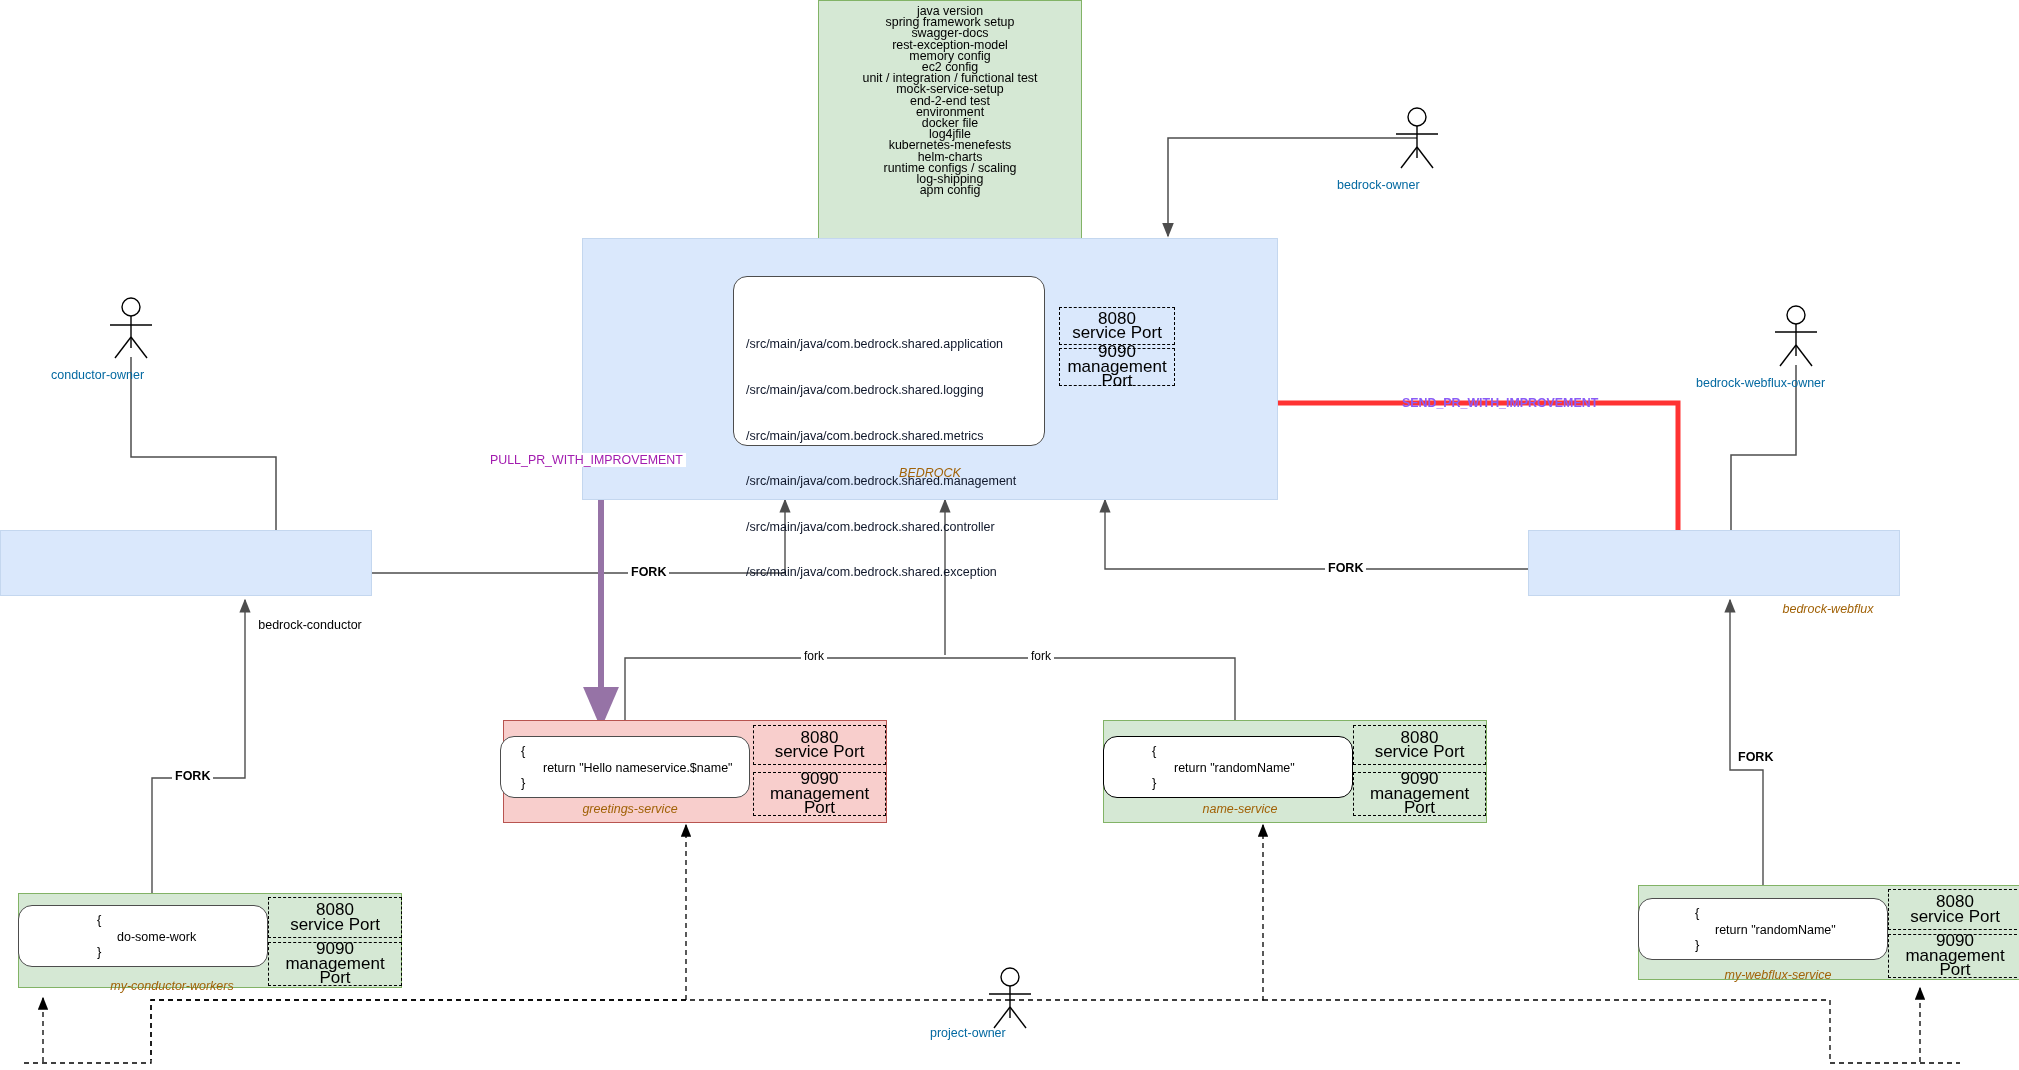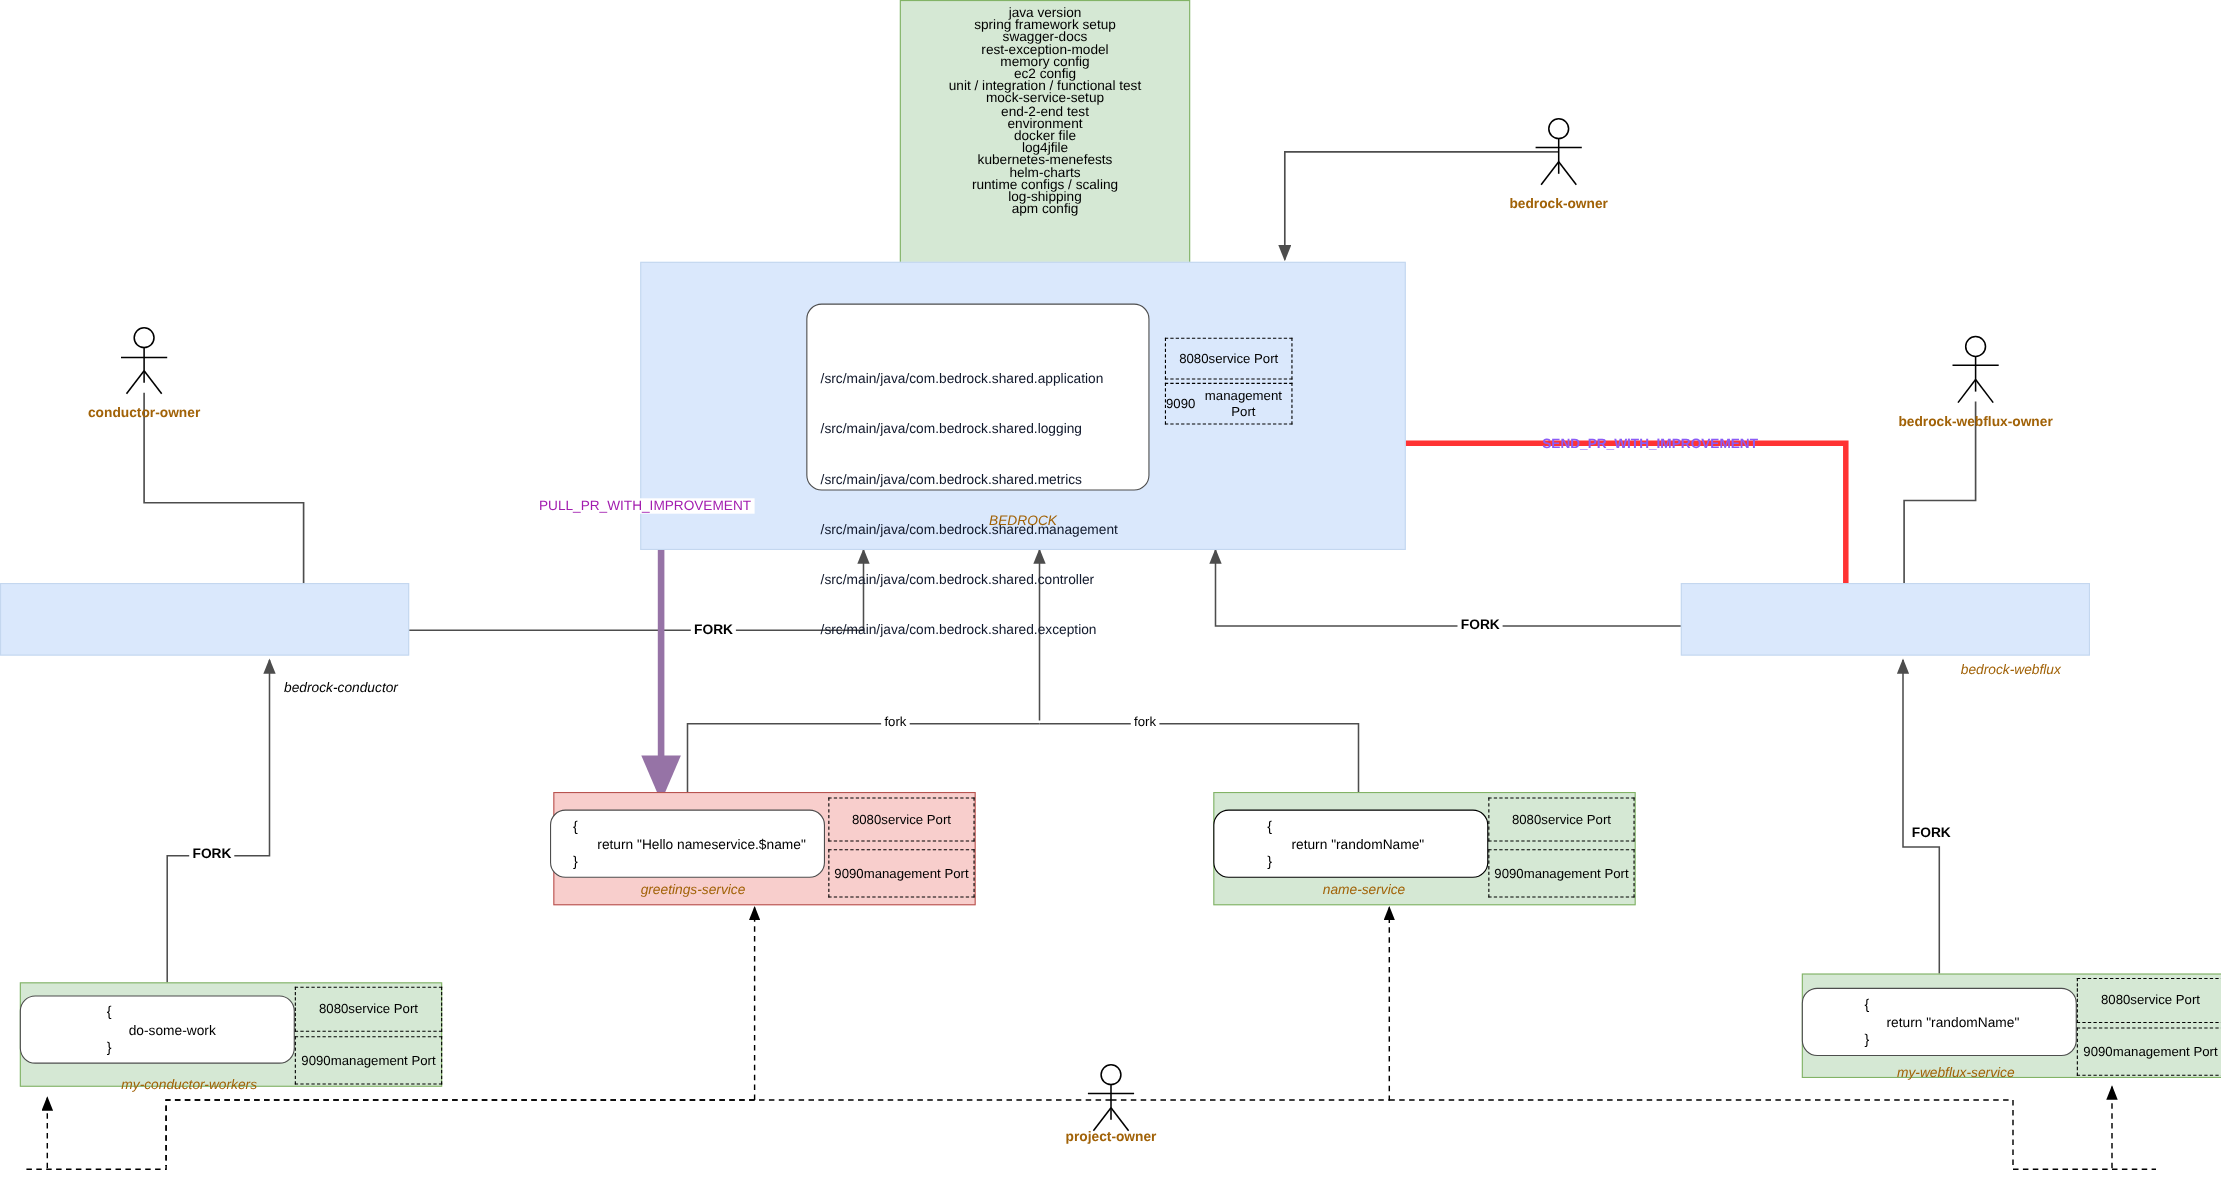--- a/index.html
+++ b/index.html
@@ -7,47 +7,47 @@
   #canvas{position:relative;width:2019px;height:1070px;overflow:hidden;background:#fff;}
   svg.edges{position:absolute;left:0;top:0;width:2019px;height:1070px;overflow:visible;}
 
   
   .grp{position:absolute;box-sizing:border-box;border:1px solid transparent;}
   .grp.blue{background:#dae8fc;border-color:#c4d7ef;}
   .grp.green{background:#d5e8d4;border-color:#82b366;}
   .grp.pink{background:#f8cecc;border-color:#b85450;}
 
   .grp-label{position:absolute;font-size:12.5px;color:#a16207;white-space:nowrap;text-align:center;font-style:italic;}
-  .ext-label{position:absolute;font-size:12.5px;color:#000;white-space:nowrap;text-align:center;font-style:italic;}
+  .ext-label{position:absolute;font-size:12.5px;color:#000;white-space:nowrap;text-align:center;}
 
   
   .rbox{position:absolute;box-sizing:border-box;background:#ffffff;border:1.6px solid #4d4d4d;border-radius:14px;}
   .rbox.sharp{border-color:#000;border-width:1.4px;}
 
   .pkglist{position:absolute;font-size:12.5px;line-height:15.2px;color:#0f172a;white-space:pre;}
   .brace-l{position:absolute;font-size:13px;}
   .code-mid{position:absolute;font-size:12.5px;white-space:nowrap;}
   .brace-r{position:absolute;font-size:13px;}
 
   
-  .port{position:absolute;box-sizing:border-box;border:1.4px dashed #000;display:flex;flex-direction:row;
-        align-items:center;justify-content:center;font-size:12px;line-height:14.5px;text-align:center;}
+  .port{position:absolute;box-sizing:border-box;border:1.4px dashed #000;display:flex;flex-direction:column;
+        align-items:center;justify-content:center;font-size:17px;line-height:14.5px;text-align:center;}
 
   
   .cfg{position:absolute;box-sizing:border-box;background:#d5e8d4;border:1px solid #82b366;
        text-align:center;font-size:12.4px;line-height:11.2px;padding-top:5px;color:#000;}
   .cfg div{line-height:11.2px;}
 
   
   .elabel{position:absolute;font-size:12.5px;background:#fff;padding:0 3px;white-space:nowrap;color:#000;}
   .elabel.bold{font-weight:bold;font-size:12.5px;}
   .elabel.red{color:#ff3333;font-weight:bold;letter-spacing:0px;}
   .elabel.small{font-size:12px;font-weight:normal;}
 
-  .actor-label{position:absolute;font-size:12.5px;white-space:nowrap;text-align:center;color:#a16207;font-weight:bold;}
+  .actor-label{position:absolute;font-size:12.5px;white-space:nowrap;color:#0369a1;}
 </style>
 </head>
 <body>
 
 <div id="canvas">
 
   <svg class="edges" viewBox="0 0 2019 1070">
     <defs>
       <marker id="arr" markerWidth="10" markerHeight="8" refX="9" refY="4" orient="auto">
         <path d="M0,0 L10,4 L0,8 z" fill="#000"></path>

